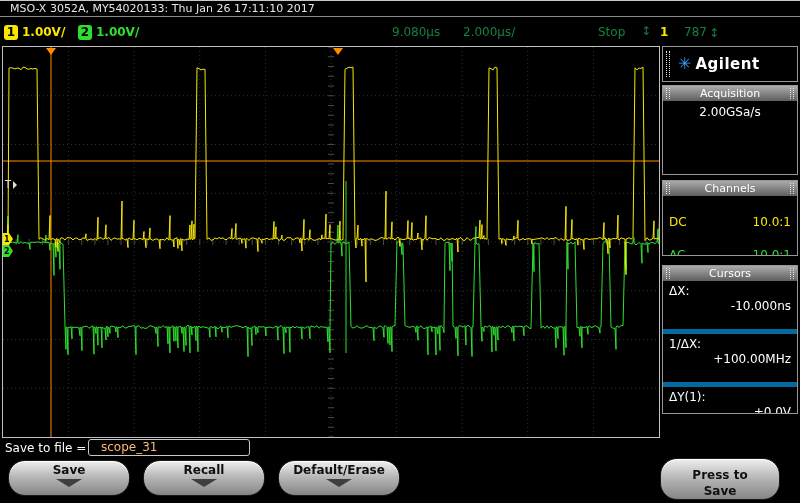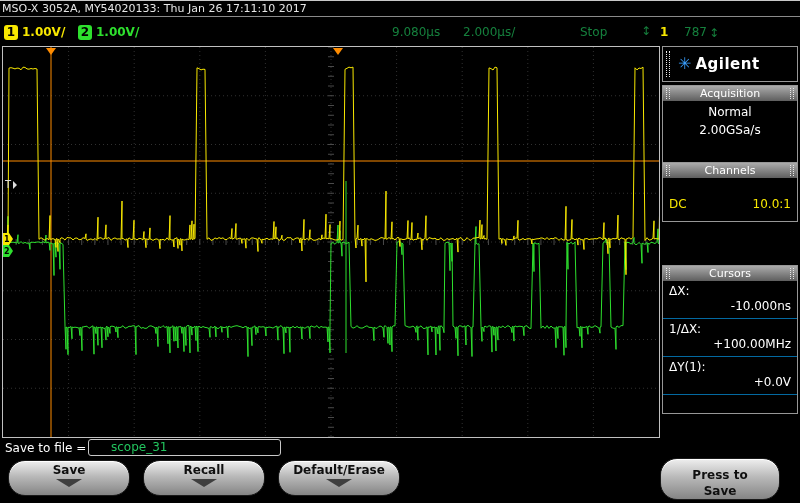--- a/index.html
+++ b/index.html
@@ -1,48 +1,48 @@
 <!DOCTYPE html>
 <html><head>
 <meta charset="utf-8">
 <style>
   *{margin:0;padding:0;box-sizing:border-box}
   html,body{background:#000}
   .screen{position:relative;width:800px;height:503px;background:#000;overflow:hidden;
           font-family:"DejaVu Sans","Liberation Sans",sans-serif;box-shadow:inset 0 1px 0 #c8c8c8}
   .titlebar{position:absolute;left:0;top:1px;width:100%;height:16px;font-size:11px;line-height:15px;
-            padding-left:2px;color:#e6e6e6;border-bottom:1px solid #8a8a8a}
+            padding-left:10px;color:#e6e6e6;border-bottom:1px solid #8a8a8a}
   .status span{position:absolute;font-size:12px;white-space:nowrap}
   .badge{width:14px;height:15px;border-radius:3px;color:#000;font-weight:bold;font-size:11px;
          text-align:center;line-height:15px;display:inline-block}
   .b1{background:#f8e800}.b2{background:#2ee02e}
   .y{color:#f8e800;font-weight:bold}.g{color:#2ee02e;font-weight:bold}.w{color:#15803d}
   .small{font-size:10px}
   .display{position:absolute;left:2px;top:46px;width:658px;height:392px;border:1px solid #c0c0c0;background:#000}
   .sidebar{position:absolute;left:662px;top:46px;width:136px;height:392px}
   .panel{position:absolute;left:0;right:0;border:1px solid #979797;background:#000;overflow:hidden}
   .p-brand{top:0;height:36px;display:flex;align-items:center}
   .p-acq{top:39px;height:90px}
-  .p-ch{top:116px;height:60px}
+  .p-ch{top:134px;height:76px}
   .p-cur{top:219px;height:149px}
   .phead{height:15px;background:linear-gradient(#ababab,#5e5e5e);display:flex;align-items:center}
   .ptitle{flex:1;text-align:center;font-size:11px;color:#fff}
   .grip{width:4px;height:11px;margin:0 3px;border-left:1px dotted #e8e8e8;border-right:1px dotted #e8e8e8}
   .grip.tall{height:26px}
   .logo-star{color:#3aa0ff;font-size:16px;margin:0 4px 0 5px;line-height:16px}
   .logo-text{color:#fff;font-weight:bold;font-size:15px;letter-spacing:.5px}
   .acq-line{text-align:center;font-size:12px;color:#fff;margin-top:4px}
   .chrow{display:flex;justify-content:space-between;padding:19px 6px 0;font-size:12px}
   .chrow.c1{color:#f8e800}.chrow.c2{color:#2ee02e}
-  .centry{padding:3px 6px 5px;border-bottom:1px solid #0369a1}
+  .centry{padding:3px 6px 16px;border-bottom:5px solid #0369a1}
   .clabel{font-size:12px;color:#fff}
   .cvalue{font-size:12px;color:#fff;text-align:right;margin-top:1px}
   .savelabel{position:absolute;left:5px;top:441px;font-size:12px;color:#fff}
-  .filebox{position:absolute;left:88px;top:439px;width:193px;height:17px;border:1px solid #c8c8c8;
-           border-radius:3px;background:#000;color:#22c55e;font-size:12px;line-height:15px;padding-left:22px}
+  .filebox{position:absolute;left:88px;top:439px;width:162px;height:17px;border:1px solid #c8c8c8;
+           border-radius:3px;background:#000;color:#fdba74;font-size:12px;line-height:15px;padding-left:12px}
   .softkeys{position:absolute;left:0;top:458px;width:800px;height:45px}
   .softkey{position:absolute;top:2px;width:122px;height:36px;border-radius:17px;border:1px solid #1a1a1a;
            background:linear-gradient(#efefef,#b9b9b9 45%,#858585);box-shadow:inset 0 1px 0 #fff;
            text-align:center;cursor:pointer}
   .sk-label{font-size:12px;font-weight:bold;color:#101010;margin-top:3px;line-height:13px}
   .sk-arrow{width:0;height:0;margin:2px auto 0;border-left:13px solid transparent;
             border-right:13px solid transparent;border-top:8px solid #3f3f3f}
   .softkey.pts{top:0;height:42px;width:120px;padding-top:7px}
 </style>
 </head>
@@ -54,21 +54,21 @@
     <span>MSO-X 3052A, MY54020133: Thu Jan 26 17:11:10 2017</span>
   </div>
 
   <div class="status">
     <span class="badge b1" style="left:4px;top:25px">1</span>
     <span class="y" style="left:22px;top:25px">1.00V/</span>
     <span class="badge b2" style="left:78px;top:25px">2</span>
     <span class="g" style="left:96px;top:25px">1.00V/</span>
     <span class="w" style="left:392px;top:25px">9.080μs</span>
     <span class="w" style="left:463px;top:25px">2.000μs/</span>
-    <span class="w" style="left:580px;top:25px">Stop</span>
+    <span class="w" style="left:598px;top:25px">Stop</span>
     <span class="w" style="left:641px;top:24px">↕</span>
     <span class="y" style="left:660px;top:25px">1</span>
     <span class="w" style="left:684px;top:25px">787</span>
     <span class="w small" style="left:709px;top:26px">↕</span>
   </div>
 
   <div class="display">
     <svg id="scope-canvas" width="656" height="390">
         <line x1="65.6" y1="0" x2="65.6" y2="390" stroke="#303030" stroke-dasharray="1 3"></line>
         <line x1="131.2" y1="0" x2="131.2" y2="390" stroke="#303030" stroke-dasharray="1 3"></line>
@@ -200,21 +200,20 @@
       <span class="logo-star">✳</span>
       <span class="logo-text">Agilent</span>
     </div>
 
     <div class="panel p-acq">
       <div class="phead">
         <span class="grip"></span>
         <span class="ptitle">Acquisition</span>
         <span class="grip"></span>
       </div>
-      <div class="acq-line">Normal</div>
       <div class="acq-line">2.00GSa/s</div>
     </div>
 
     <div class="panel p-ch">
       <div class="phead">
         <span class="grip"></span>
         <span class="ptitle">Channels</span>
         <span class="grip"></span>
       </div>
       <div class="chrow c1">

